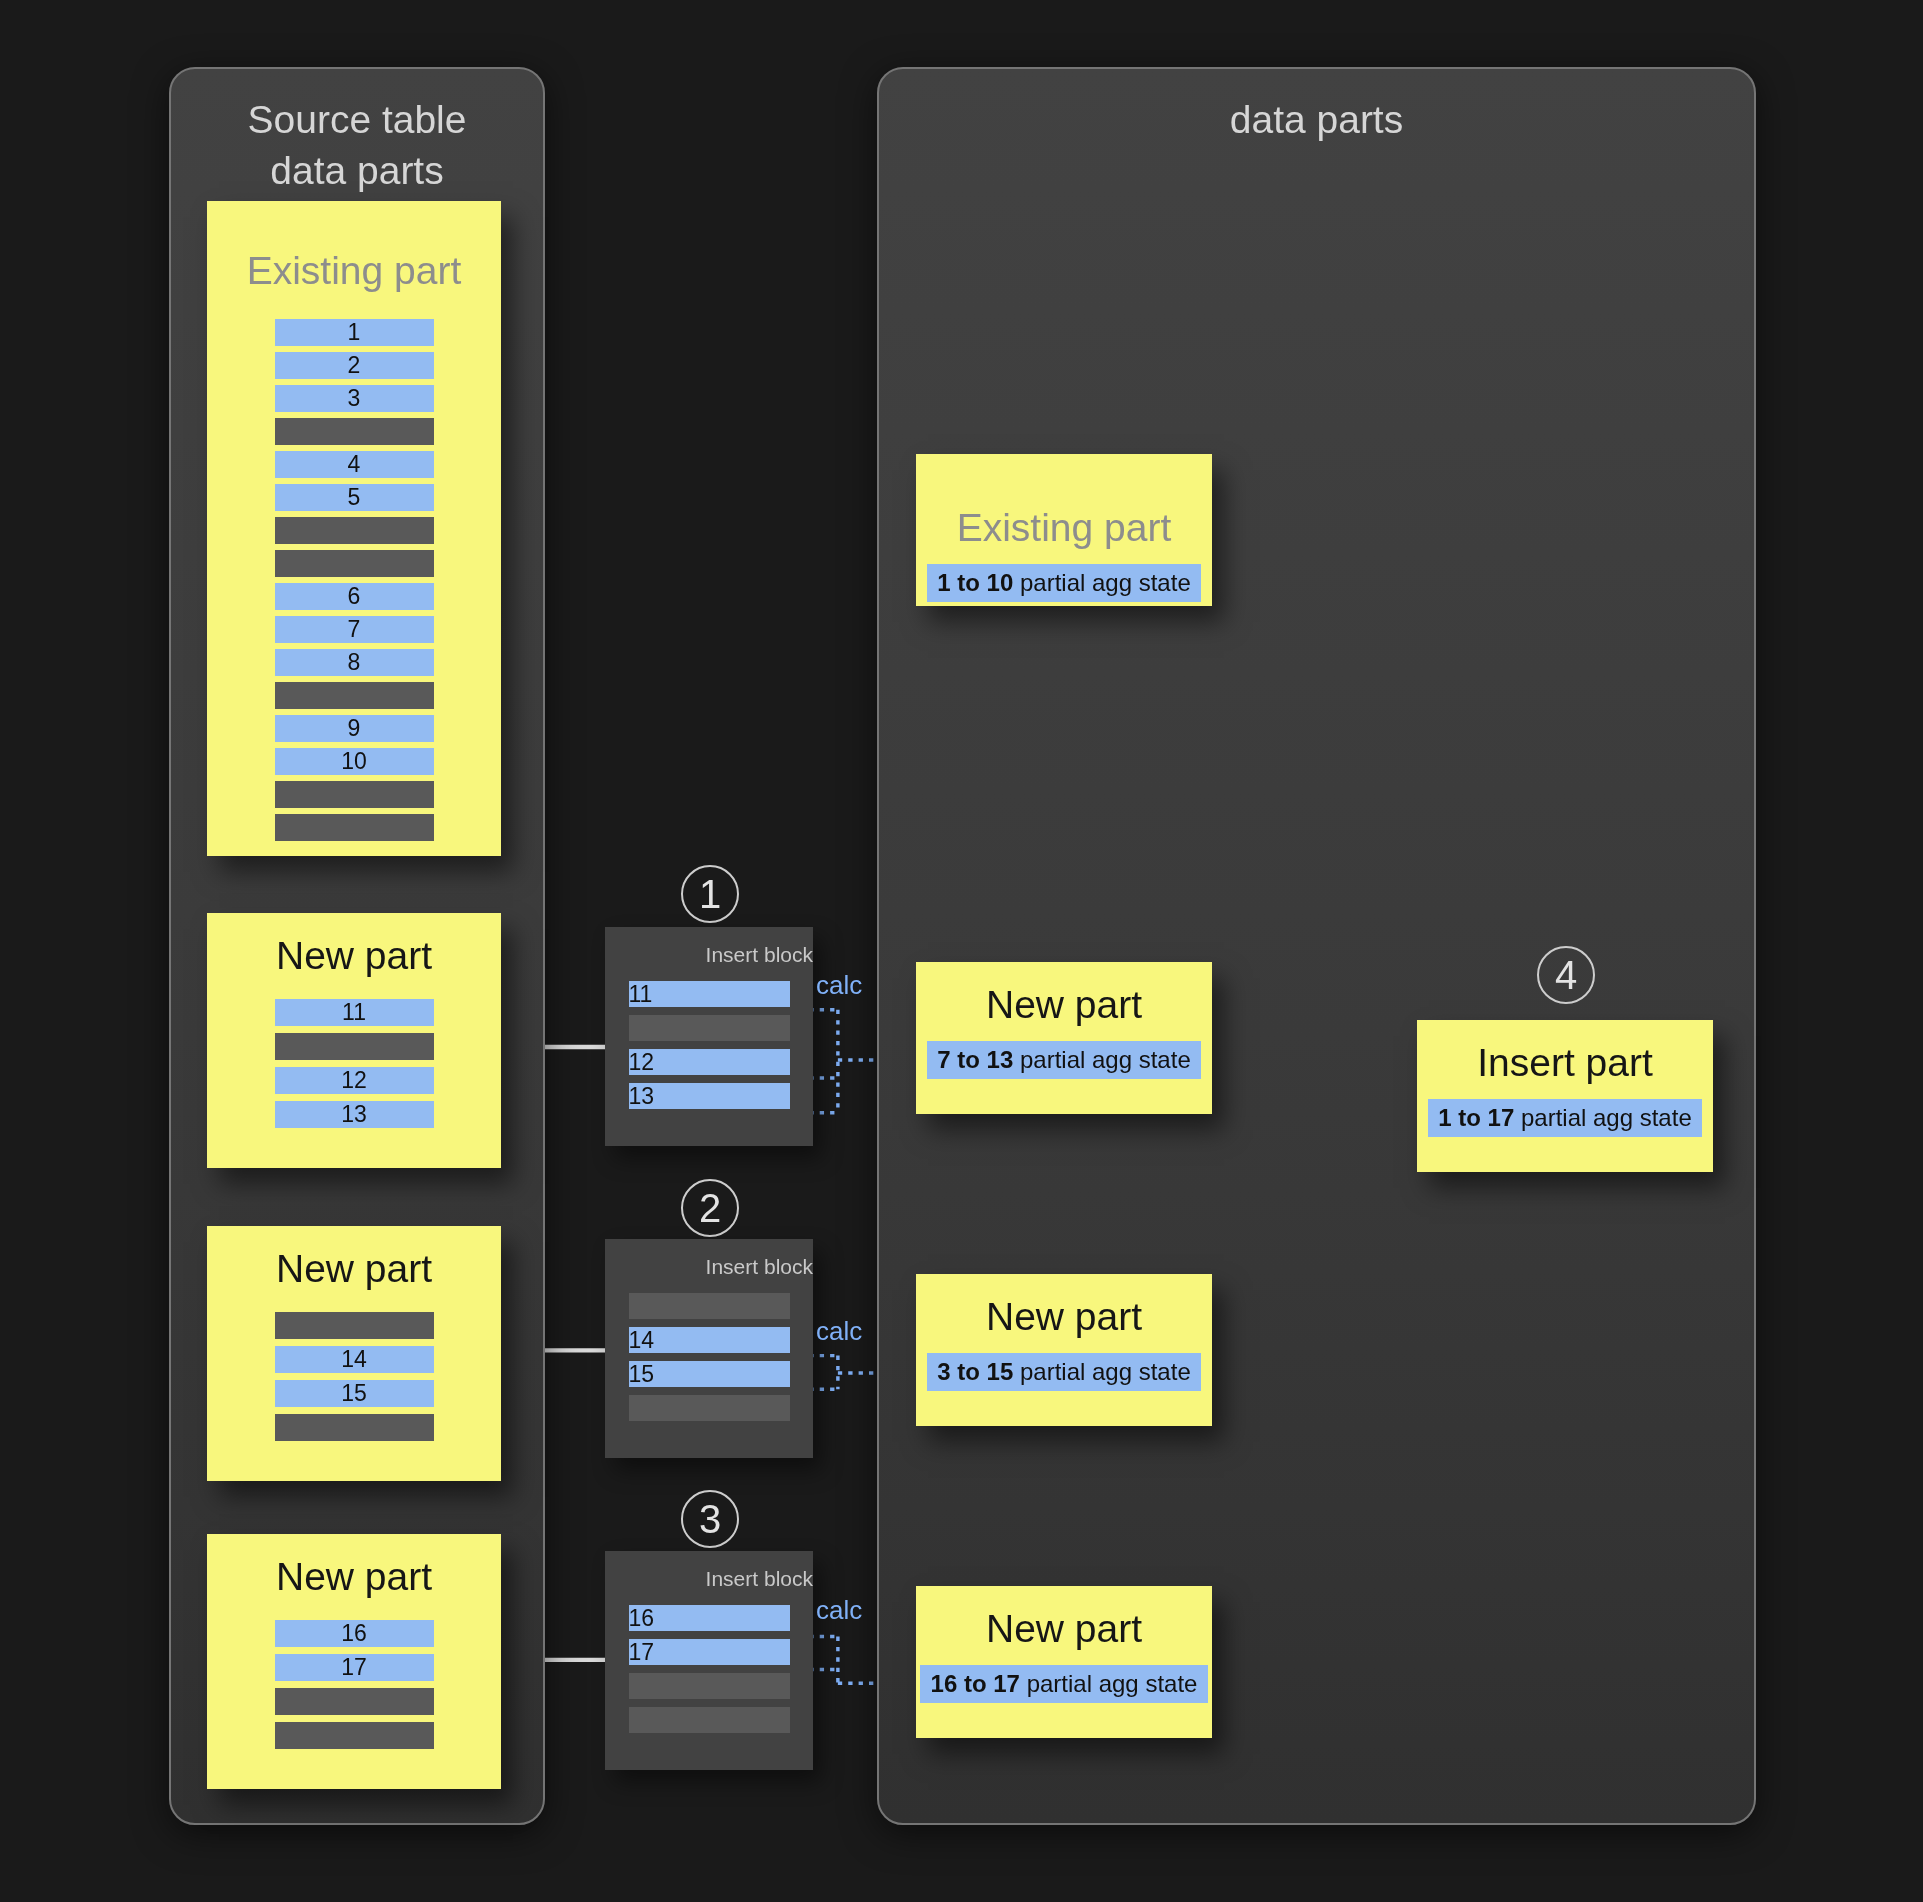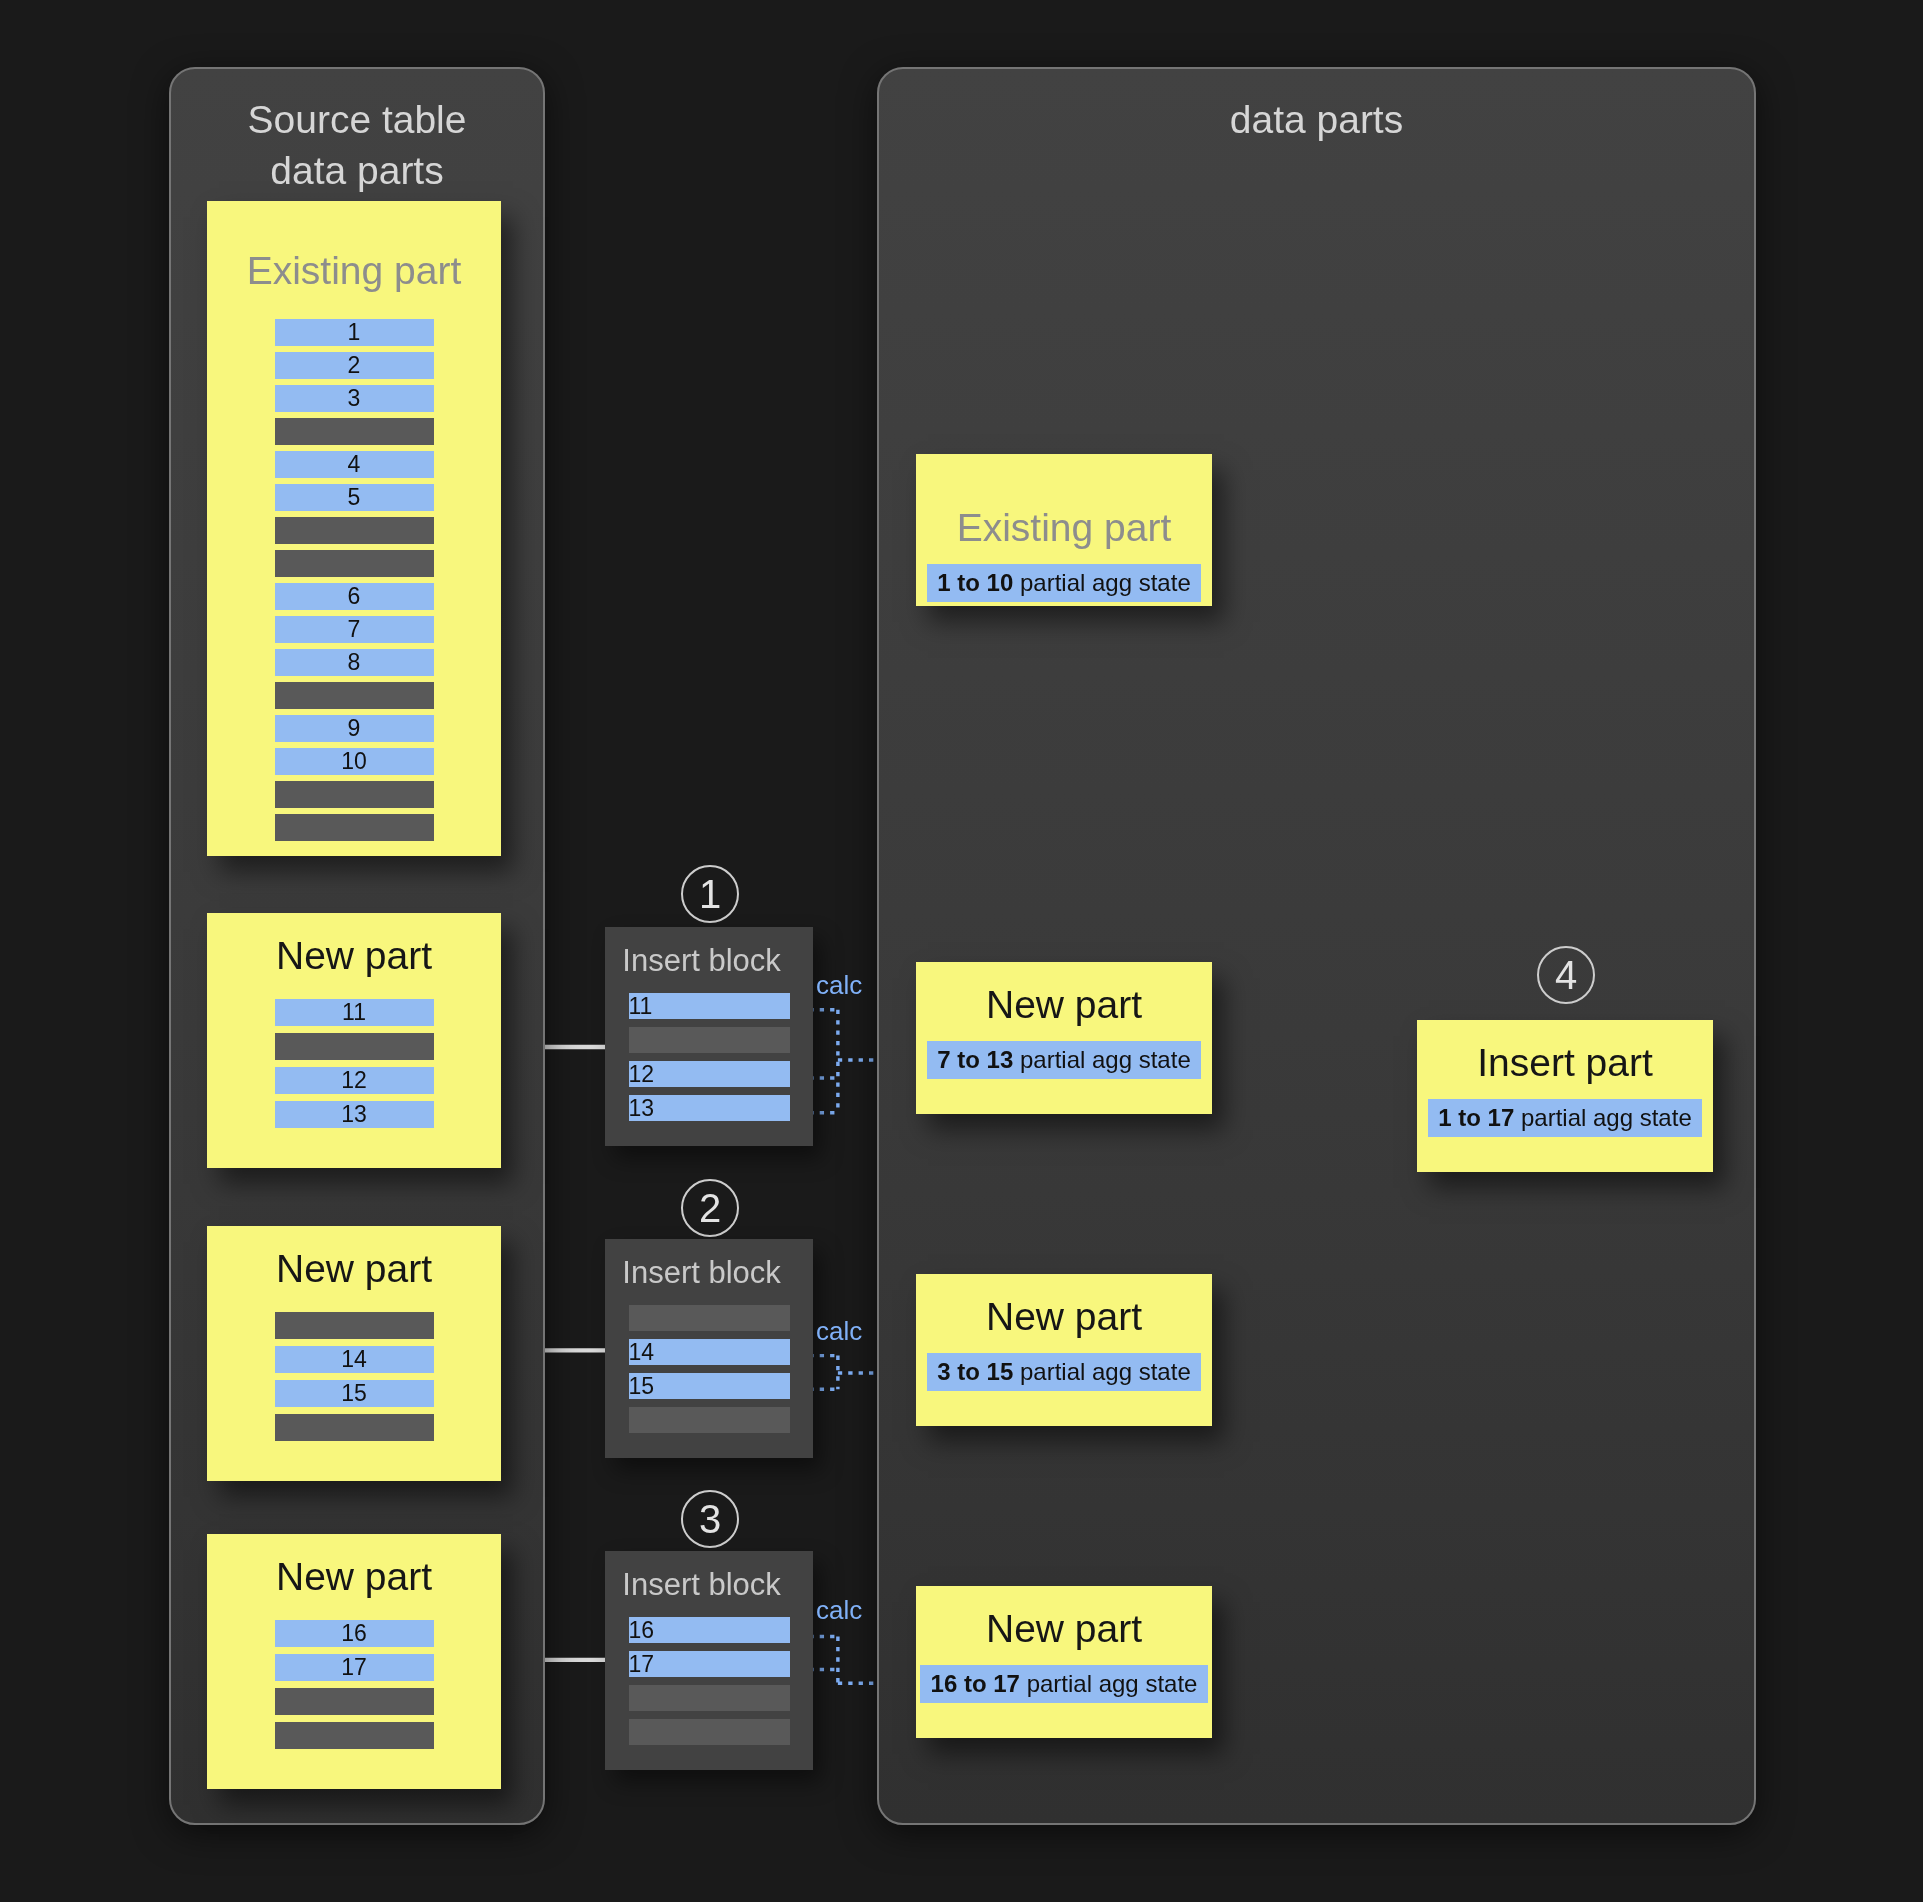--- a/index.html
+++ b/index.html
@@ -35,21 +35,21 @@
     width:159px;height:27px;flex:none;
     font-size:23px;line-height:27px;color:#111;
   }
   .row.blue{background:var(--blue,#93bbf2);}
   .row.gray{background:var(--gray-row,#595959);}
   .block{
     position:absolute;width:208px;height:219px;
     background:var(--block-bg,#424242);
     box-shadow:8.6px 12px 21px rgba(0,0,0,.45);
   }
-  .block-title{font-size:31px;color:#c9c9c9;text-align:left;padding:15.6px 0 0 17.3px;}
+  .block-title{font-size:21px;color:#c9c9c9;text-align:right;padding:15.6px 0 0 17.3px;}
   .block .rows{margin-top:14.7px;gap:7.8px;}
   .block .row{width:161px;height:26px;line-height:26px;}
   .tcard{width:296px;height:152px;}
   .tcard .card-title{padding-top:21px;}
   .chip{
     display:inline-block;background:var(--blue,#93bbf2);color:#111;
     font-size:24px;line-height:1;padding:7px 10.4px;margin-top:14px;white-space:nowrap;
   }
   .chip .b{font-weight:bold;text-align:right;}
   .circle{

